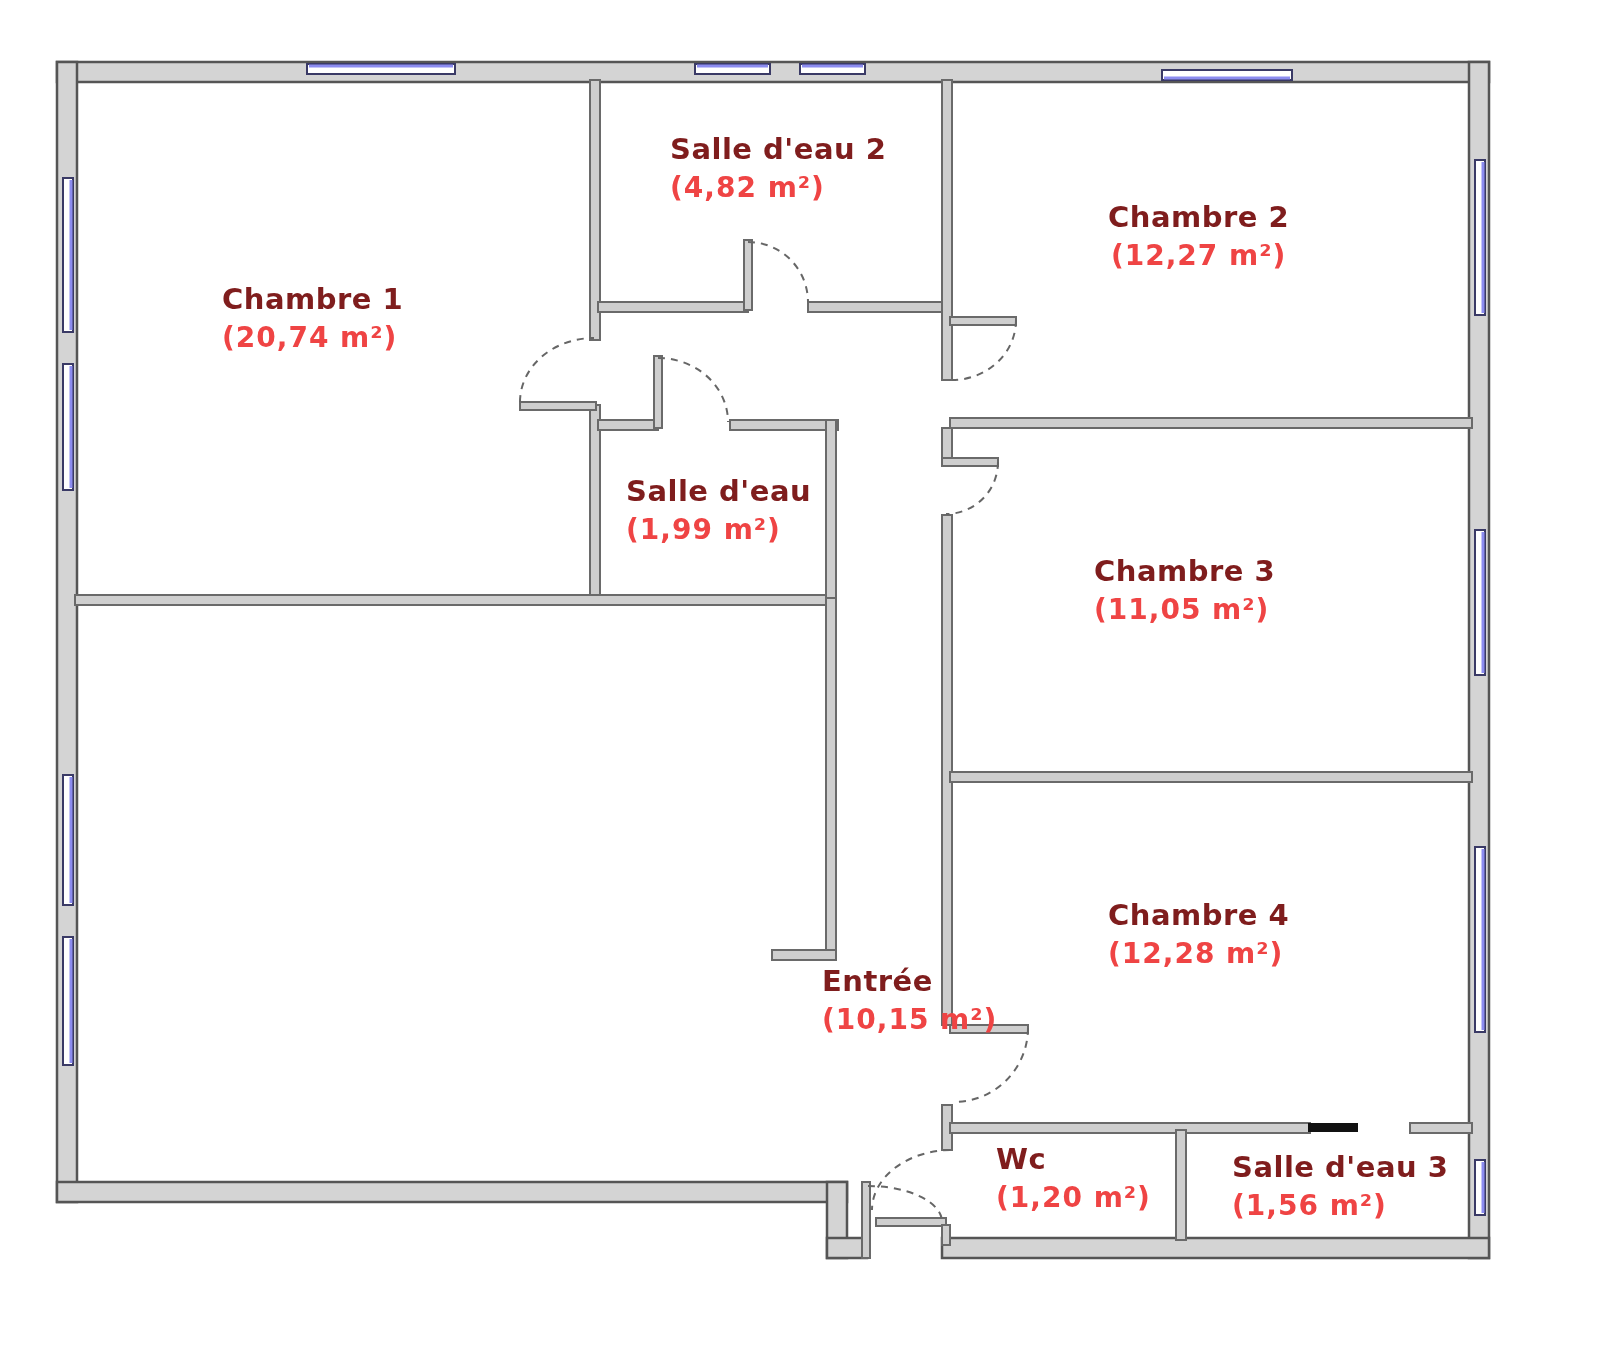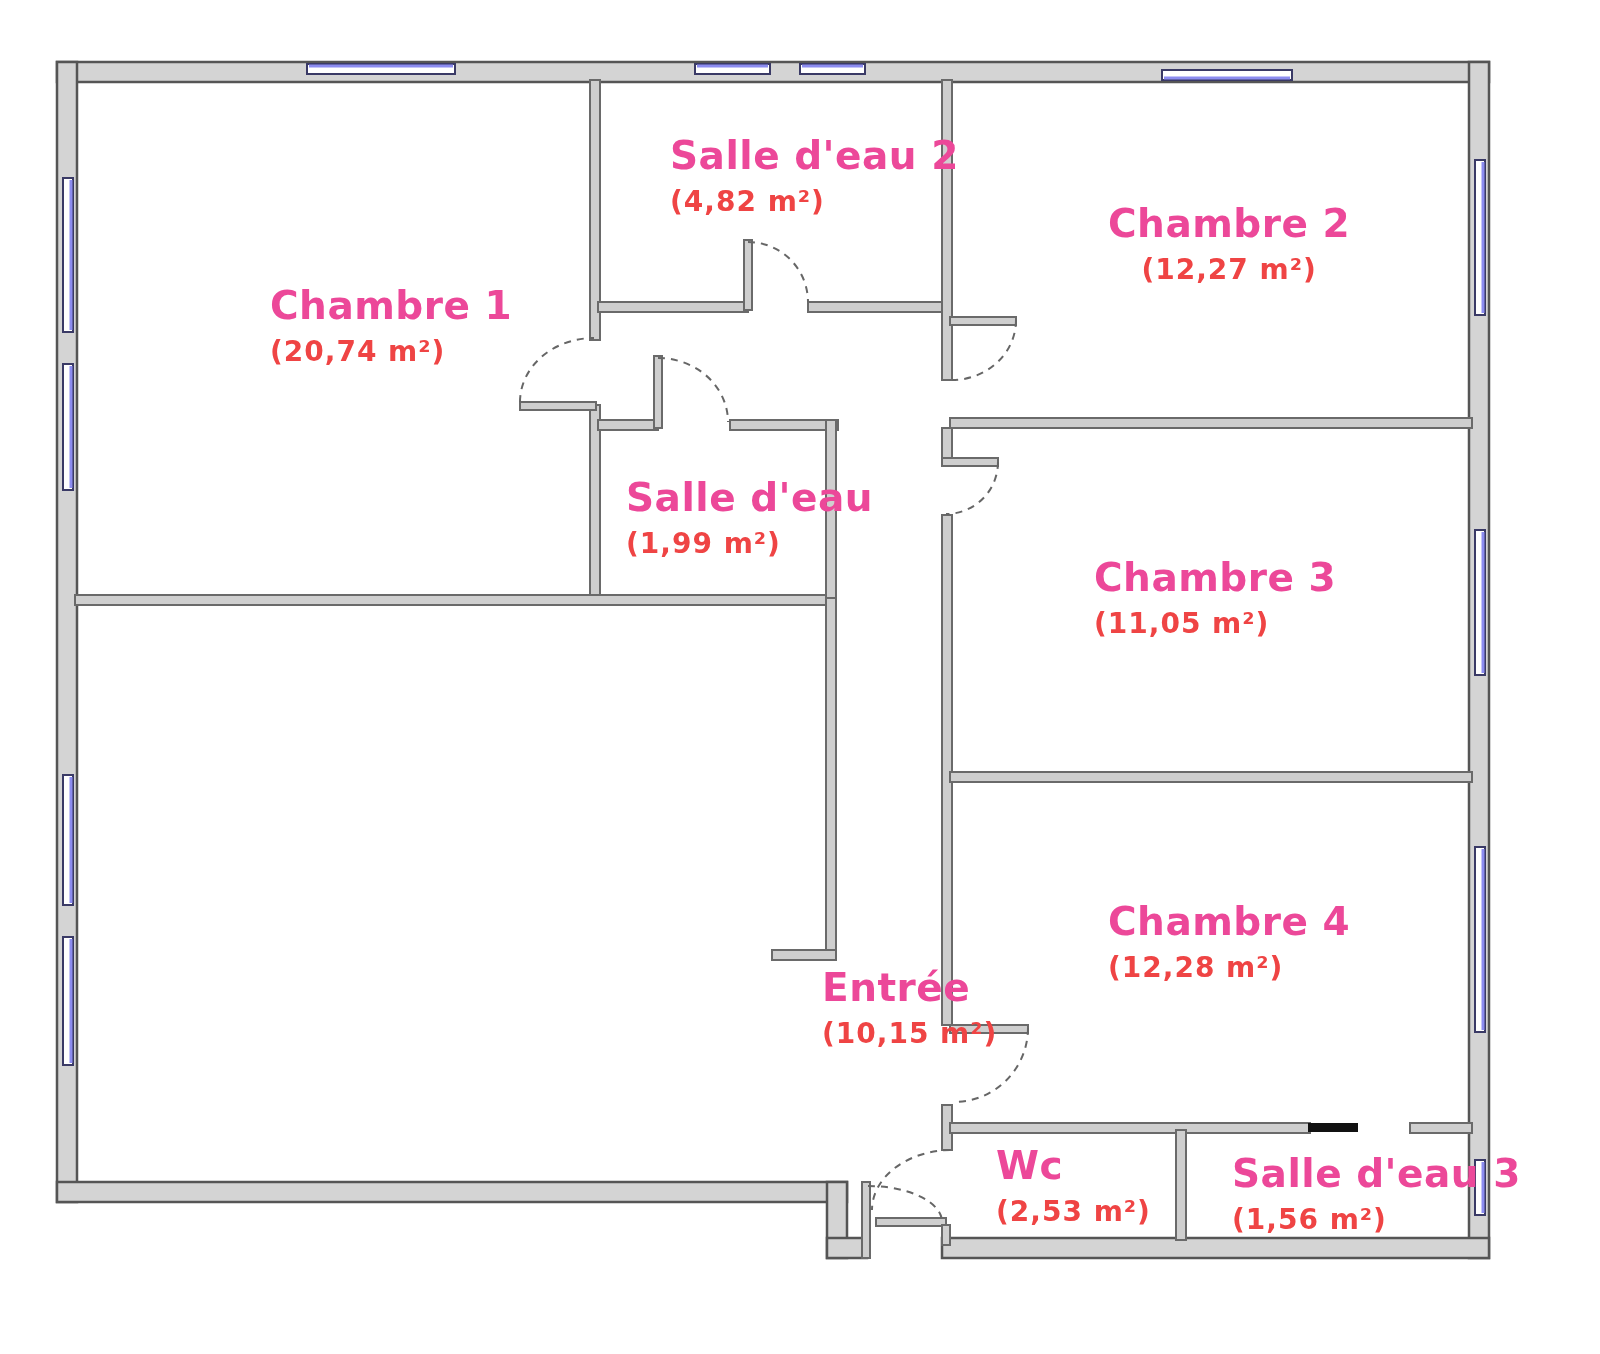--- a/index.html
+++ b/index.html
@@ -1,20 +1,20 @@
 <!DOCTYPE html>
 <html><head>
 <meta charset="utf-8">
 <style>
   html, body { margin: 0; padding: 0; background: #ffffff; }
   body { width: 1600px; height: 1354px; position: relative; overflow: hidden;
          font-family: "DejaVu Sans", "Liberation Sans", sans-serif; }
   #plan { position: absolute; left: 0; top: 0; width: 1600px; height: 1354px; }
   .room-label { position: absolute; line-height: 1.35; white-space: nowrap; }
-  .room-name { display: block; font-weight: bold; color: #ec4899; font-size: 39px; letter-spacing: 0.5px; }
+  .room-name { display: block; font-weight: bold; color: #7f1d1d; font-size: 29px; letter-spacing: 0.5px; }
   .room-area { display: block; font-weight: bold; color: #ef4444; font-size: 28px; letter-spacing: 1px; }
   .wall { fill: #d4d4d4; stroke: #555555; stroke-width: 2.5; }
   .iwall { fill: #cfcfcf; stroke: #6a6a6a; stroke-width: 2; }
   .win { fill: #ffffff; stroke: #3a3a66; stroke-width: 2; }
   .winline { stroke: #8c8cf0; stroke-width: 3; }
   .swing { fill: none; stroke: #666666; stroke-width: 2; stroke-dasharray: 7 6; }
 </style>
 </head>
 <body>
 
@@ -119,21 +119,21 @@
     <path class="swing" d="M 520 402 A 74 64 0 0 1 594 338"></path>
     <path class="swing" d="M 658 358 A 70 64 0 0 1 728 422"></path>
     <path class="swing" d="M 1016 320 A 64 60 0 0 1 952 380"></path>
     <path class="swing" d="M 998 462 A 52 52 0 0 1 946 514"></path>
     <path class="swing" d="M 1028 1028 A 74 74 0 0 1 954 1102"></path>
     <path class="swing" d="M 950 1150 A 80 60 0 0 0 872 1210"></path>
     <path class="swing" d="M 868 1186 A 74 36 0 0 1 942 1222"></path>
   </g>
 </svg>
 
-<div class="room-label" style="left:222px; top:280px;margin-left:48px;">
+<div class="room-label" style="left:222px; top:280px;">
   <span class="room-name">Chambre 1</span>
   <span class="room-area">(20,74 m²)</span>
 </div>
 
 <div class="room-label" style="left:670px; top:130px;">
   <span class="room-name">Salle d'eau 2</span>
   <span class="room-area">(4,82 m²)</span>
 </div>
 
 <div class="room-label" style="left:1108px; top:198px;text-align:center;">
@@ -159,19 +159,19 @@
   <span class="room-area">(12,28 m²)</span>
 </div>
 
 <div class="room-label" style="left:822px; top:962px;">
   <span class="room-name">Entrée</span>
   <span class="room-area">(10,15 m²)</span>
 </div>
 
 <div class="room-label" style="left:996px; top:1140px;">
   <span class="room-name">Wc</span>
-  <span class="room-area">(2,53 m²)</span>
+  <span class="room-area">(1,20 m²)</span>
 </div>
 
 <div class="room-label" style="left:1232px; top:1148px;">
   <span class="room-name">Salle d'eau 3</span>
   <span class="room-area">(1,56 m²)</span>
 </div>
 
 </body></html>

